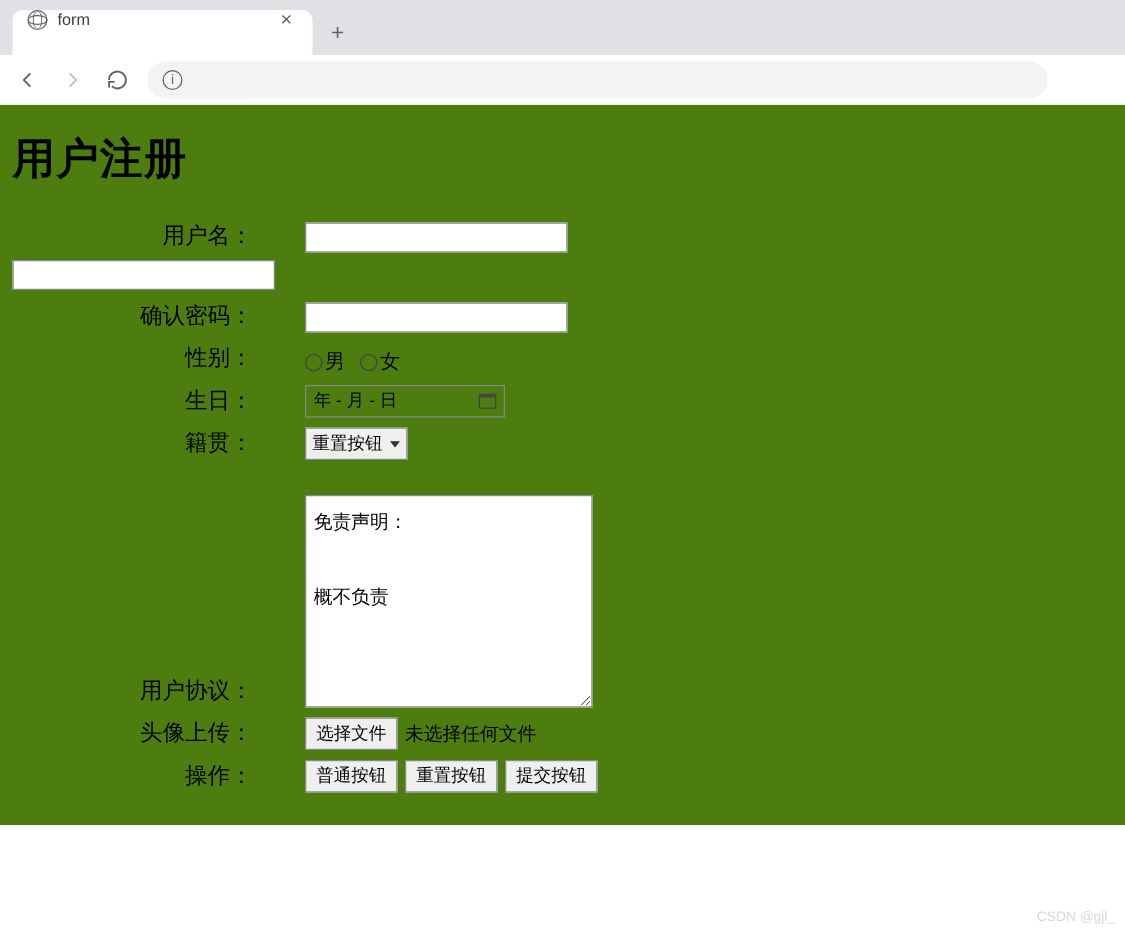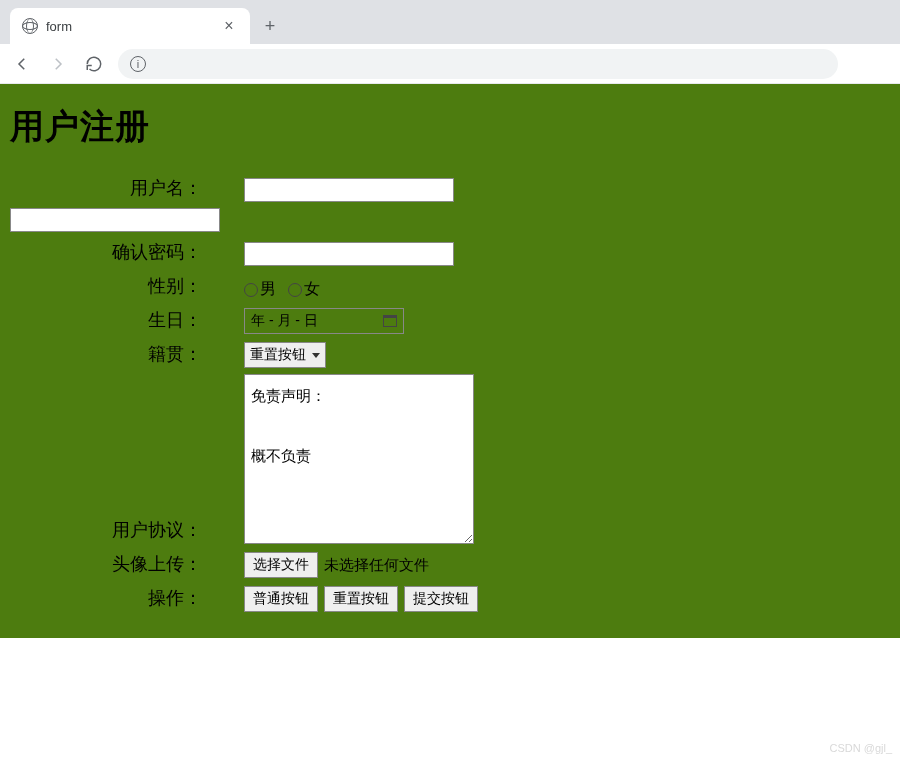--- a/index.html
+++ b/index.html
@@ -16,21 +16,20 @@
       display: flex;
       align-items: flex-end;
     }
     .tab {
       height: 36px;
       background: #fff;
       border-radius: 8px 8px 0 0;
       margin-left: 10px;
       padding: 0 12px;
       display: flex;
-      align-items: center;
       gap: 8px;
       min-width: 240px;
       position: relative;
     }
     .tab .fav {
       width: 16px; height: 16px;
       border: 1.5px solid #5f6368;
       border-radius: 50%;
       position: relative;
       display: inline-block;
@@ -164,32 +163,33 @@
     }
     .tarea {
       width: 230px;
       height: 170px;
       border: 1px solid #888;
       padding: 6px;
       font-family: inherit;
       font-size: 15px;
       line-height: 2;
       resize: both;
+      margin-top: 22px;
     }
     .btn {
       border: 1px solid #888;
       background: #efefef;
       padding: 3px 8px;
       font-size: 14px;
       cursor: pointer;
     }
     .file-text { font-size: 15px; }
     .watermark {
       position: absolute;
-      right: 8px; bottom: 6px;
+      right: 8px; bottom: 20px;
       color: #d9d9d9; font-size: 11px;
     }
   </style>
 </head>
 <body>
 
 <div class="browser-chrome">
   <div class="tab">
     <span class="fav"></span>
     <span class="tab-title">form</span>

